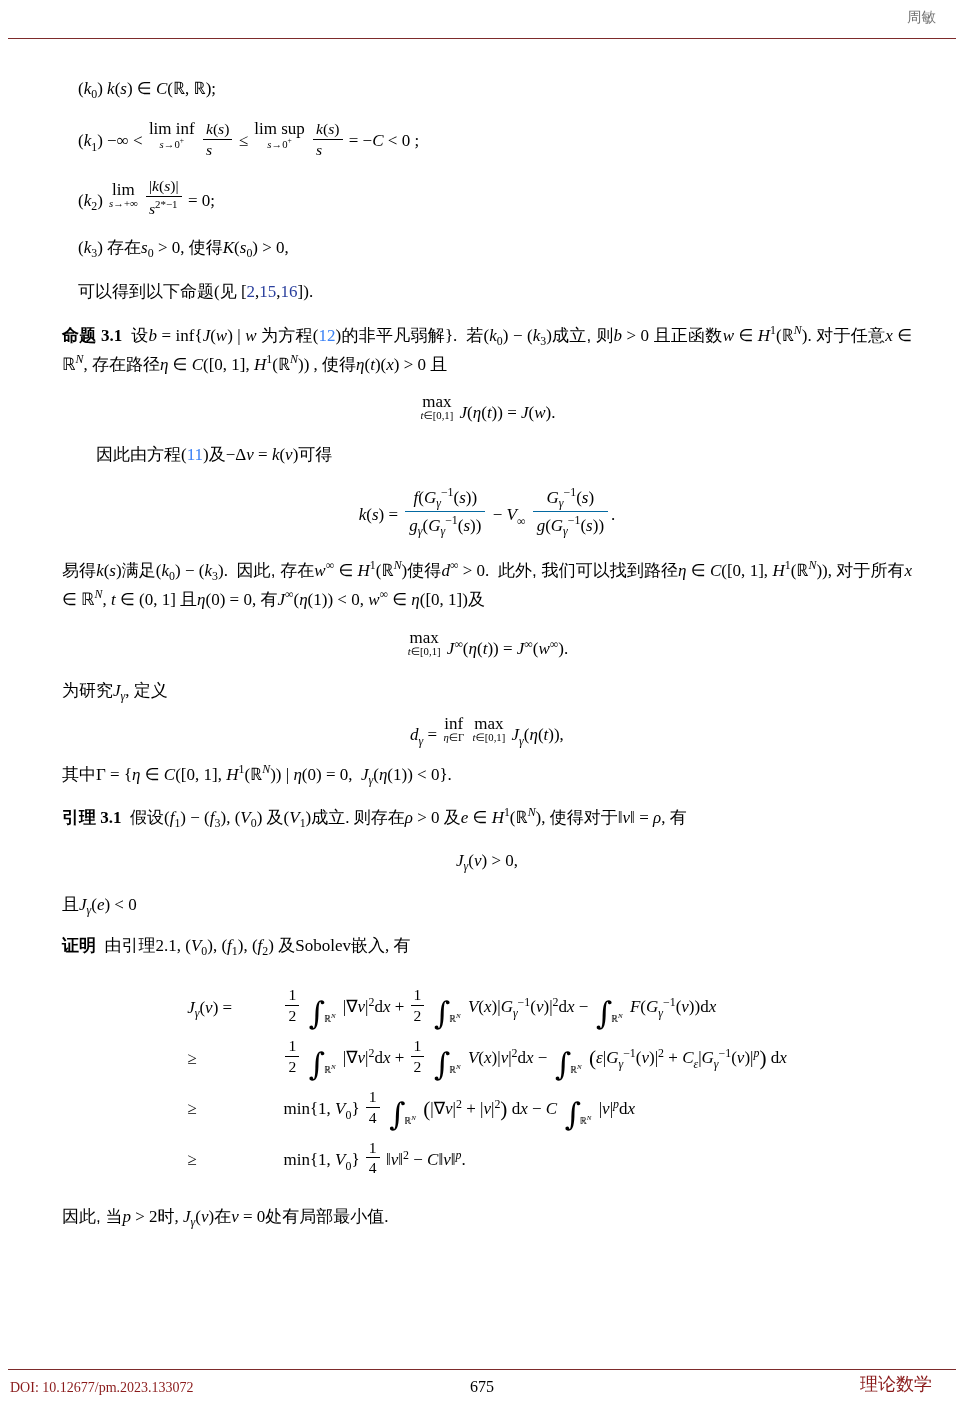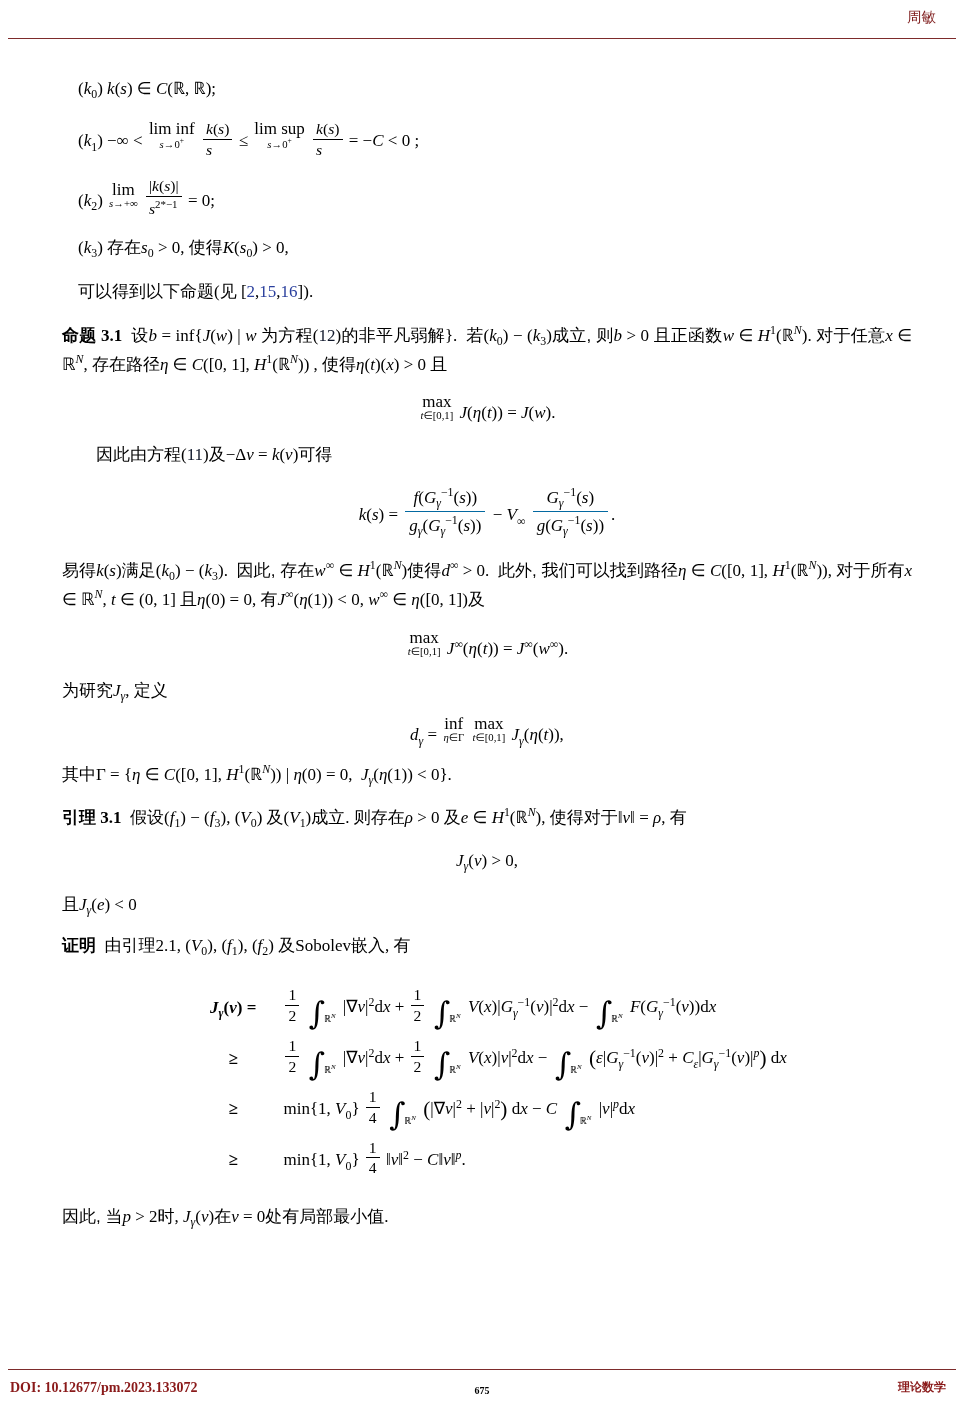--- a/index.html
+++ b/index.html
@@ -14,63 +14,63 @@
   .page{
     position:absolute;inset:0;
     padding:0;
   }
   
   .header{
     position:absolute;top:0;left:0;right:0;height:40px;
   }
   .header-author{
     position:absolute;right:28px;top:8px;
-    font-size:14.5px;color:#7f1d1d;margin-left:46px;
+    font-size:14.5px;color:#737373;margin-left:46px;
   }
   .header-rule{
     position:absolute;left:8px;right:8px;top:38px;
     border-top:1.5px solid #7d2b2b;
   }
   
   .footer{
-    position:absolute;left:0;right:0;bottom:0;height:48px;font-weight:bold;
+    position:absolute;left:0;right:0;bottom:0;height:48px;
   }
   .footer-rule{
     position:absolute;left:8px;right:8px;bottom:44px;
     border-top:1.5px solid #7d2b2b;
   }
   .footer-left{
     position:absolute;left:10px;bottom:18px;
     font-size:14px;color:#8a1a1a;
   }
   .footer-center{
     position:absolute;left:0;right:0;bottom:18px;
-    text-align:center;font-size:10px;color:#000;
+    text-align:center;font-size:16px;color:#000;
   }
   .footer-right{
-    position:absolute;right:18px;bottom:18px;
-    font-size:12px;color:#8a1a1a;
+    position:absolute;right:32px;bottom:18px;
+    font-size:18px;color:#8a1a1a;
   }
   
   .content{
     position:absolute;left:62px;right:52px;top:60px;
     font-size:17px;line-height:1.52;
     text-align:justify;
   }
   .line{margin:16px;padding:0;white-space:nowrap;}
   .para{margin:10px 0 0 0;text-align:justify;text-justify:inter-character;}
   .indent{text-indent:2em;}
   .eq{
     text-align:center;
     margin:16px 0 16px 0;
   }
   .eq-tight{margin:10px 0 10px 0;}
   .blk{margin-top:14px;}
   .bold{font-weight:bold;}
-  .link{color:#0f172a;}
+  .link{color:#3b82f6;}
   .cite{color:#2a3f9d;}
   
   i, .it{font-style:italic;font-family:"Liberation Serif",serif;}
   .cn{font-family:Liberation Sans, sans-serif;font-style:normal;}
   .frac{
     display:inline-block;vertical-align:-0.52em;text-align:left;
     font-size:0.92em;margin:0 2px;
   }
   .frac .num{display:block;padding:0 3px;border-bottom:1px solid #000;line-height:1.25;}
   .frac .den{display:block;padding:0 3px;line-height:1.3;}
@@ -90,21 +90,21 @@
   }
   .intsub{
     display:inline-block;font-size:0.58em;vertical-align:-0.95em;margin:0 3px 0 -2px;
   }
   sup{font-size:0.7em;}
   sub{font-size:0.7em;}
   .alignbox{
     display:inline-block;text-align:left;
   }
   .alignrow{display:block;white-space:nowrap;margin:9px 0;}
-  .lhs{display:inline-block;width:92px;text-align:center;font-weight:bold;}
+  .lhs{display:inline-block;width:92px;text-align:left;}
 </style>
 </head>
 <body>
 
 <div class="page">
 
   <div class="header">
     <div class="header-author">周敏</div>
     <div class="header-rule"></div>
   </div>

